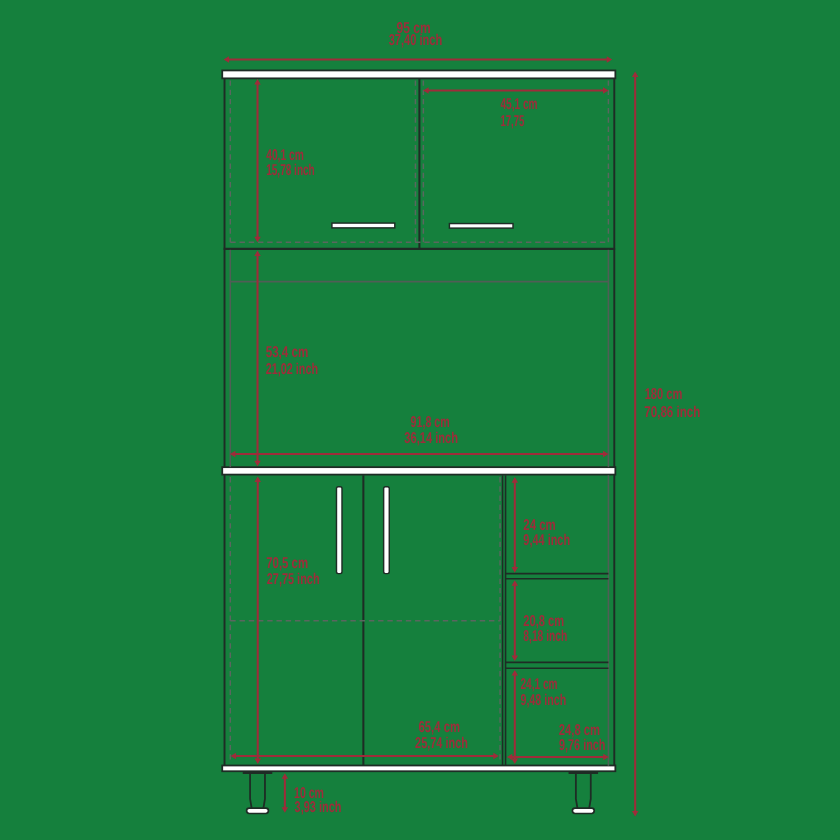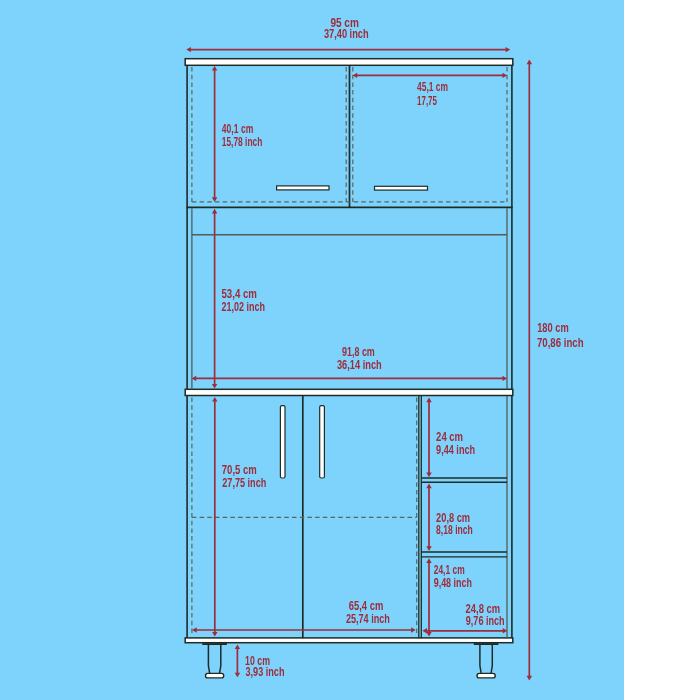--- a/index.html
+++ b/index.html
@@ -1,16 +1,16 @@
 <!DOCTYPE html>
 <html><head>
 <meta charset="utf-8">
 <style>
   html,body { margin:0; padding:0; background:#ffffff; }
-  #page { position:relative; width:624px; height:700px; background:#7dd3fc; overflow:hidden; }
+  #page { position:relative; width:700px; height:700px; background:#15803d; overflow:hidden; }
   text { font-family:"Liberation Sans", sans-serif; font-size:13px; font-weight:bold; fill:#9e2c3a; }
 </style>
 </head>
 <body>
 <div id="page">
 <svg width="700" height="700" viewBox="0 0 700 700" xmlns="http://www.w3.org/2000/svg">
 <rect x="185.2" y="58.7" width="327.6" height="6.6" stroke="#1e2c25" stroke-width="1.5" fill="#fff"></rect>
 <line x1="187.1" y1="65.3" x2="187.1" y2="643" stroke="#1e2c25" stroke-width="1.6"></line>
 <line x1="511.9" y1="65.3" x2="511.9" y2="643" stroke="#1e2c25" stroke-width="1.6"></line>
 <line x1="186.4" y1="207.4" x2="512.6" y2="207.4" stroke="#1e2c25" stroke-width="1.7"></line>

